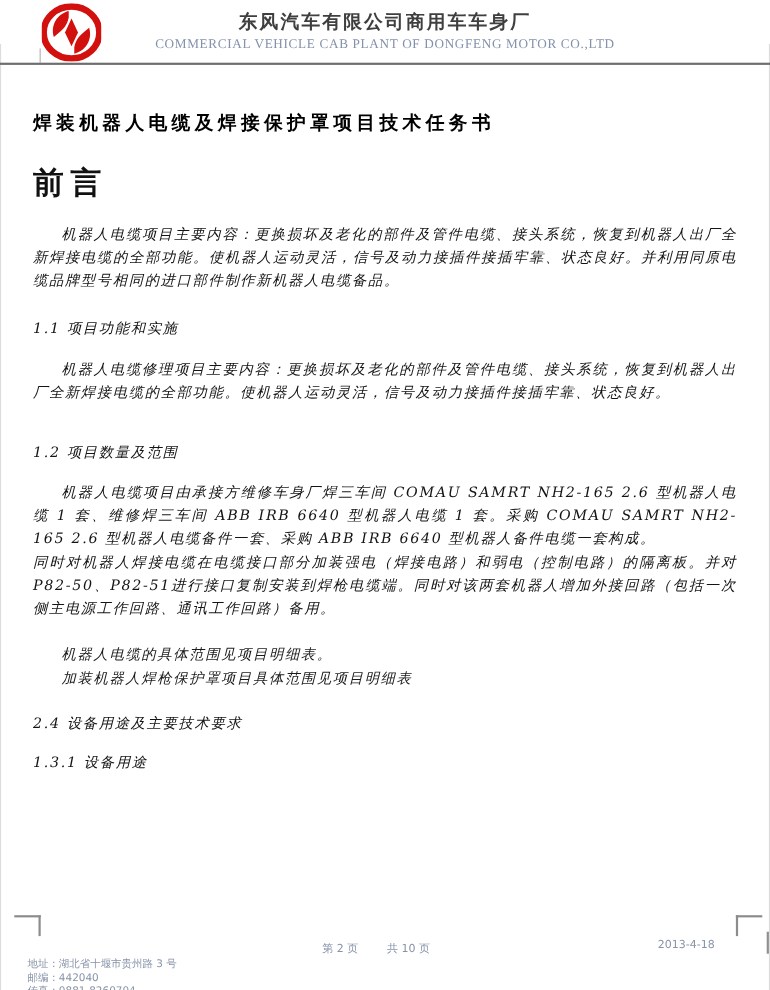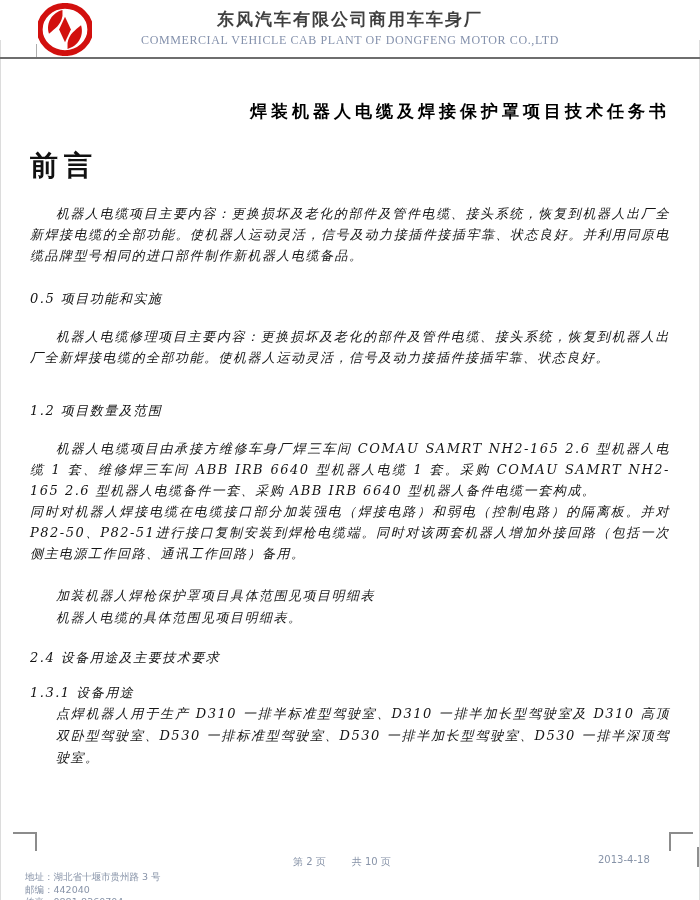--- a/index.html
+++ b/index.html
@@ -30,21 +30,21 @@
     margin-top: 2px;
     font-family: "Liberation Serif", "DejaVu Serif", serif;
     font-size: 12px; color: #8491ac; letter-spacing: 0.6px;
   }
   .hdr-rule { position: absolute; left: 0; top: 57px; width: 700px; height: 2px; background: #6e6e6e; }
   .hdr-tick { position: absolute; left: 36px; top: 44px; width: 1px; height: 13px; background: #aeaeae; }
 
   
   .main { position: absolute; left: 0; top: 58px; width: 700px; padding: 0 30px; }
   .doc-title {
-    margin-top: 42px; text-align: right;
+    margin-top: 42px; text-align: left;
     font-family: "DejaVu Sans", "Liberation Sans", sans-serif;
     font-size: 17px; font-weight: 700; letter-spacing: 4px; color: #000;
   }
   .preface-h {
     margin-top: 24px;
     font-family: "DejaVu Sans", "Liberation Sans", sans-serif;
     font-size: 28px; font-weight: 600; letter-spacing: 6px; color: #111;
   }
   .body-p {
     font-size: 13px; line-height: 21px; letter-spacing: 1.5px;
@@ -108,36 +108,35 @@
   <div class="hdr-tick"></div>
   <div class="hdr-rule"></div>
 
   <div class="main">
     <div class="doc-title">焊装机器人电缆及焊接保护罩项目技术任务书</div>
 
     <div class="preface-h">前言</div>
     <p class="body-p indent p-preface">机器人电缆项目主要内容：更换损坏及老化的部件及管件电缆、接头系统，恢复到机器人出厂全新焊接电缆的全部功能。使机器人运动灵活，信号及动力接插件接插牢靠、状态良好。并利用同原电缆品牌型号相同的进口部件制作新机器人电缆备品。</p>
 
 
-    <div class="sec-h h-s1">0.5 项目功能和实施</div>
+    <div class="sec-h h-s1">1.1 项目功能和实施</div>
     <p class="body-p indent p-s1">机器人电缆修理项目主要内容：更换损坏及老化的部件及管件电缆、接头系统，恢复到机器人出厂全新焊接电缆的全部功能。使机器人运动灵活，信号及动力接插件接插牢靠、状态良好。</p>
 
     <div class="sec-h h-s2">1.2 项目数量及范围</div>
     <p class="body-p indent p-s2a">机器人电缆项目由承接方维修车身厂焊三车间 COMAU SAMRT NH2-165 2.6 型机器人电缆 1 套、维修焊三车间 ABB IRB 6640 型机器人电缆 1 套。采购 COMAU SAMRT NH2-165 2.6 型机器人电缆备件一套、采购 ABB IRB 6640 型机器人备件电缆一套构成。</p>
     <p class="body-p p-s2b">同时对机器人焊接电缆在电缆接口部分加装强电（焊接电路）和弱电（控制电路）的隔离板。并对P82-50、P82-51进行接口复制安装到焊枪电缆端。同时对该两套机器人增加外接回路（包括一次侧主电源工作回路、通讯工作回路）备用。</p>
 
     <div class="notes">
+      <div class="note-line">机器人电缆的具体范围见项目明细表。</div>
       <div class="note-line">加装机器人焊枪保护罩项目具体范围见项目明细表</div>
-      <div class="note-line">机器人电缆的具体范围见项目明细表。</div>
     </div>
 
     <div class="sec-h h-s3">2.4 设备用途及主要技术要求</div>
 
     <div class="sec-h h-s4">1.3.1 设备用途</div>
-    <p class="body-p p-s4">点焊机器人用于生产 D310 一排半标准型驾驶室、D310 一排半加长型驾驶室及 D310 高顶双卧型驾驶室、D530 一排标准型驾驶室、D530 一排半加长型驾驶室、D530 一排半深顶驾驶室。</p>
   </div>
 
   <div class="corner-mark-left"></div>
   <div class="corner-mark-right"></div>
 
   <div class="ftr">
     <div class="ftr-contact">
       <div>地址：湖北省十堰市贵州路 3 号</div>
       <div>邮编：442040</div>
       <div>传真：0881-8260704</div>

